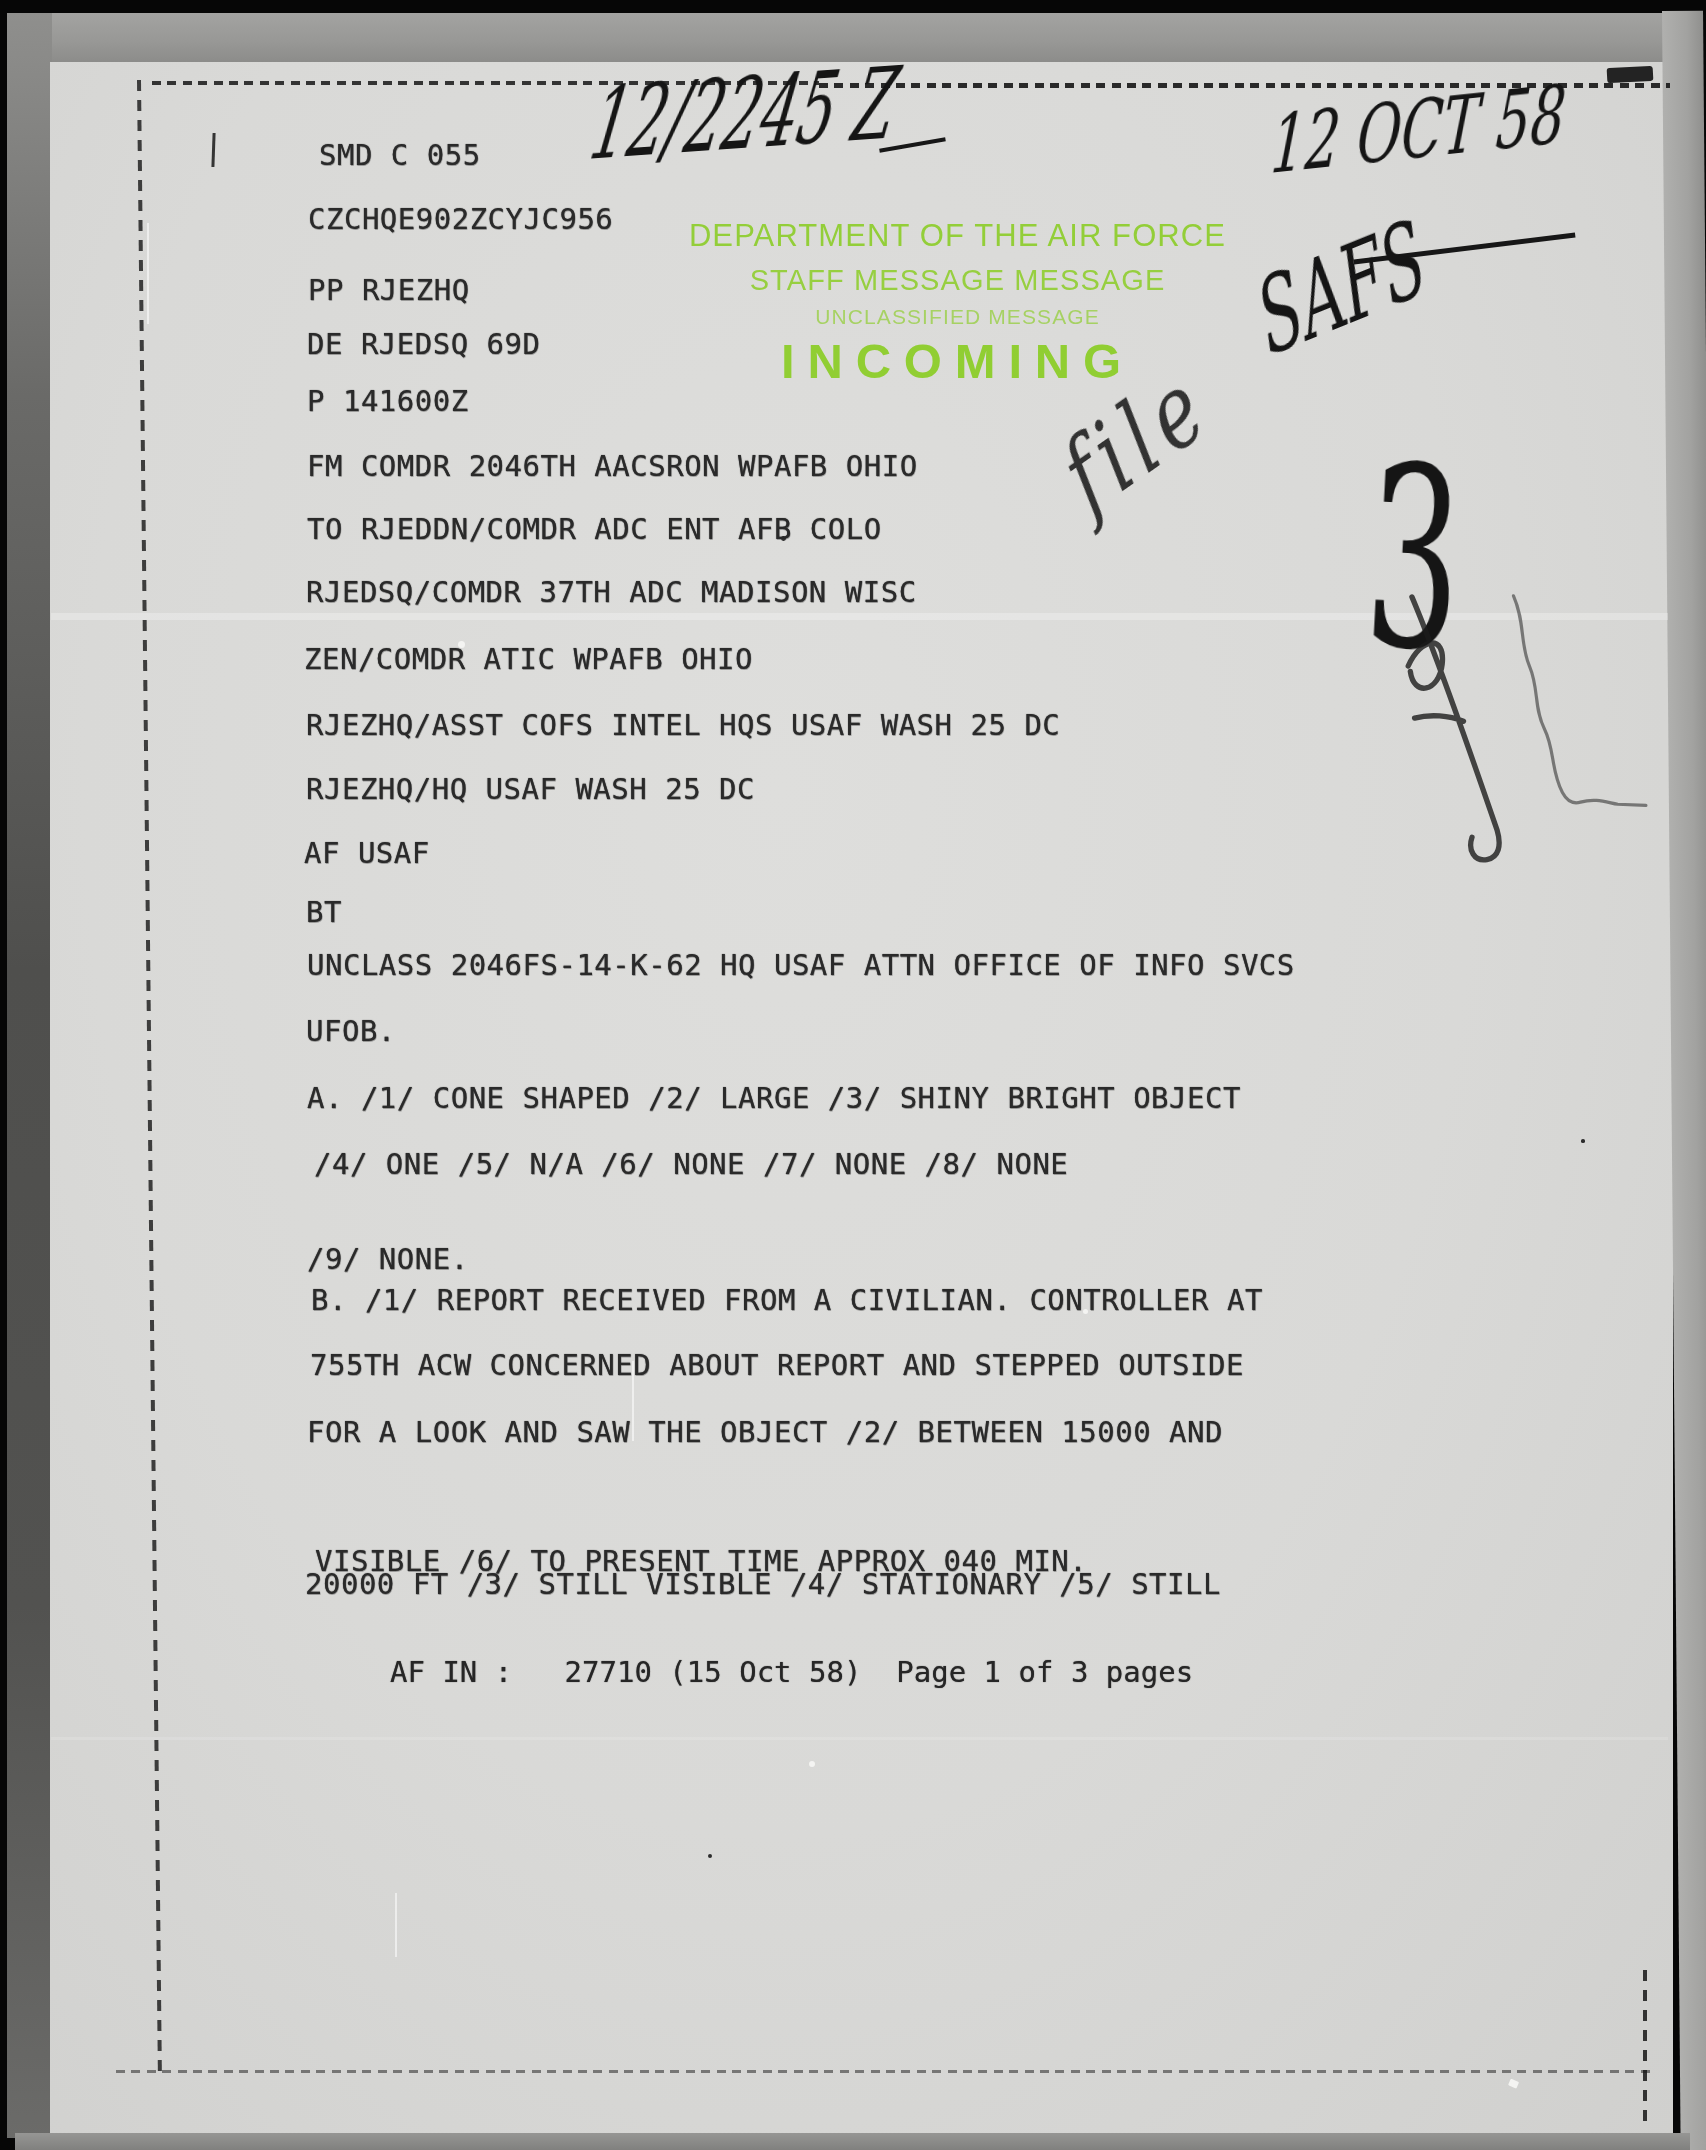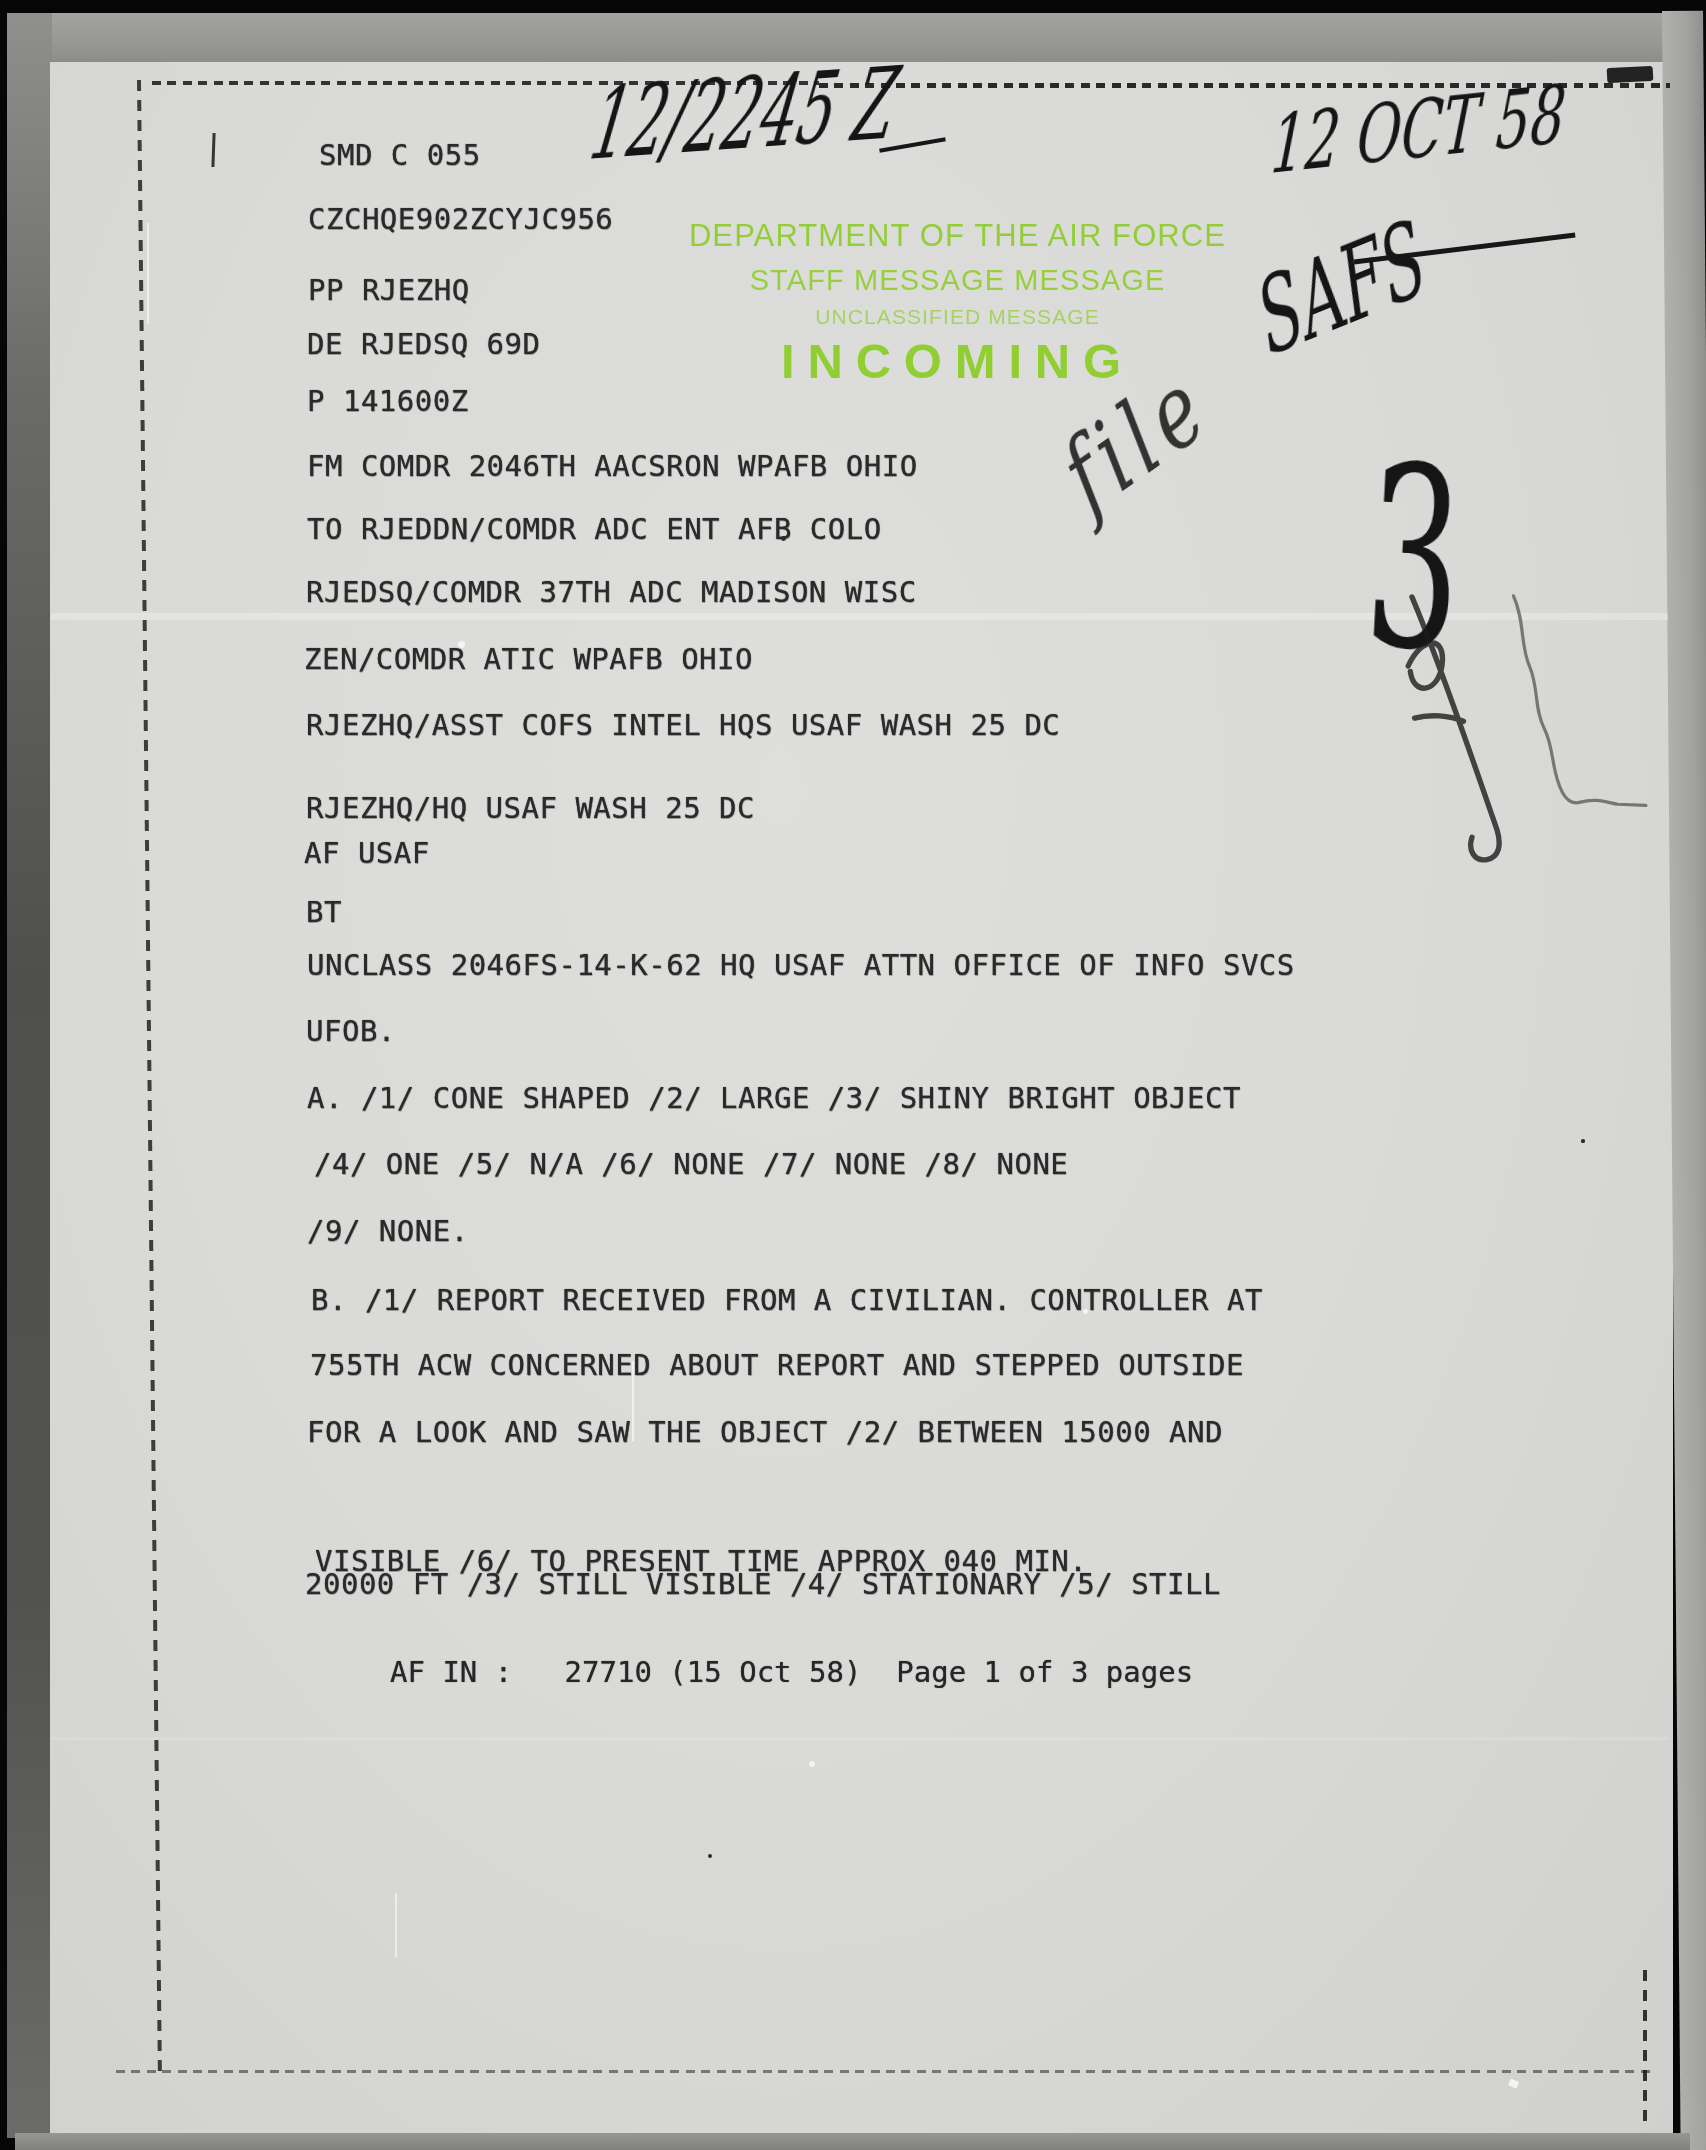--- a/index.html
+++ b/index.html
@@ -125,28 +125,28 @@
     <div class="tline" style="left: 319px; top: 141px;">SMD C 055</div>
     <div class="tline" style="left: 308px; top: 205px;">CZCHQE902ZCYJC956</div>
     <div class="tline" style="left: 308px; top: 269px; margin-top: 7px;">PP RJEZHQ</div>
     <div class="tline" style="left: 307px; top: 330px;">DE RJEDSQ 69D</div>
     <div class="tline" style="left: 307px; top: 387px;">P 141600Z</div>
     <div class="tline" style="left: 307px; top: 452px;">FM COMDR 2046TH AACSRON WPAFB OHIO</div>
     <div class="tline" style="left: 307px; top: 515px;">TO RJEDDN/COMDR ADC ENT AFB COLO</div>
     <div class="tline" style="left: 306px; top: 578px;">RJEDSQ/COMDR 37TH ADC MADISON WISC</div>
     <div class="tline" style="left: 304px; top: 645px;">ZEN/COMDR ATIC WPAFB OHIO</div>
     <div class="tline" style="left: 306px; top: 711px;">RJEZHQ/ASST COFS INTEL HQS USAF WASH 25 DC</div>
-    <div class="tline" style="left: 306px; top: 775px; margin-top: 19px;">RJEZHQ/HQ USAF WASH 25 DC</div>
+    <div class="tline" style="left: 306px; top: 775px;">RJEZHQ/HQ USAF WASH 25 DC</div>
     <div class="tline" style="left: 304px; top: 839px;">AF USAF</div>
     <div class="tline" style="left: 306px; top: 898px;">BT</div>
     <div class="tline" style="left: 307px; top: 951px;">UNCLASS 2046FS-14-K-62 HQ USAF ATTN OFFICE OF INFO SVCS</div>
     <div class="tline" style="left: 306px; top: 1017px;">UFOB.</div>
     <div class="tline" style="left: 307px; top: 1084px;">A. /1/ CONE SHAPED /2/ LARGE /3/ SHINY BRIGHT OBJECT</div>
     <div class="tline" style="left: 314px; top: 1150px;">/4/ ONE /5/ N/A /6/ NONE /7/ NONE /8/ NONE</div>
-    <div class="tline" style="left: 307px; top: 1217px;">/9/ NONE.</div>
+    <div class="tline" style="left: 307px; top: 1245px;">/9/ NONE.</div>
     <div class="tline" style="left: 311px; top: 1286px;">B. /1/ REPORT RECEIVED FROM A CIVILIAN. CONTROLLER AT</div>
     <div class="tline" style="left: 310px; top: 1351px;">755TH ACW CONCERNED ABOUT REPORT AND STEPPED OUTSIDE</div>
     <div class="tline" style="left: 307px; top: 1418px;">FOR A LOOK AND SAW THE OBJECT /2/ BETWEEN 15000 AND</div>
     <div class="tline" style="left: 305px; top: 1570px; text-align: right;">20000 FT /3/ STILL VISIBLE /4/ STATIONARY /5/ STILL</div>
     <div class="tline" style="left: 315px; top: 1547px;">VISIBLE /6/ TO PRESENT TIME APPROX 040 MIN.</div>
   </div>
 <div class="footer-line">AF IN :   27710 (15 Oct 58)  Page 1 of 3 pages</div>
 
 
 </body></html>

